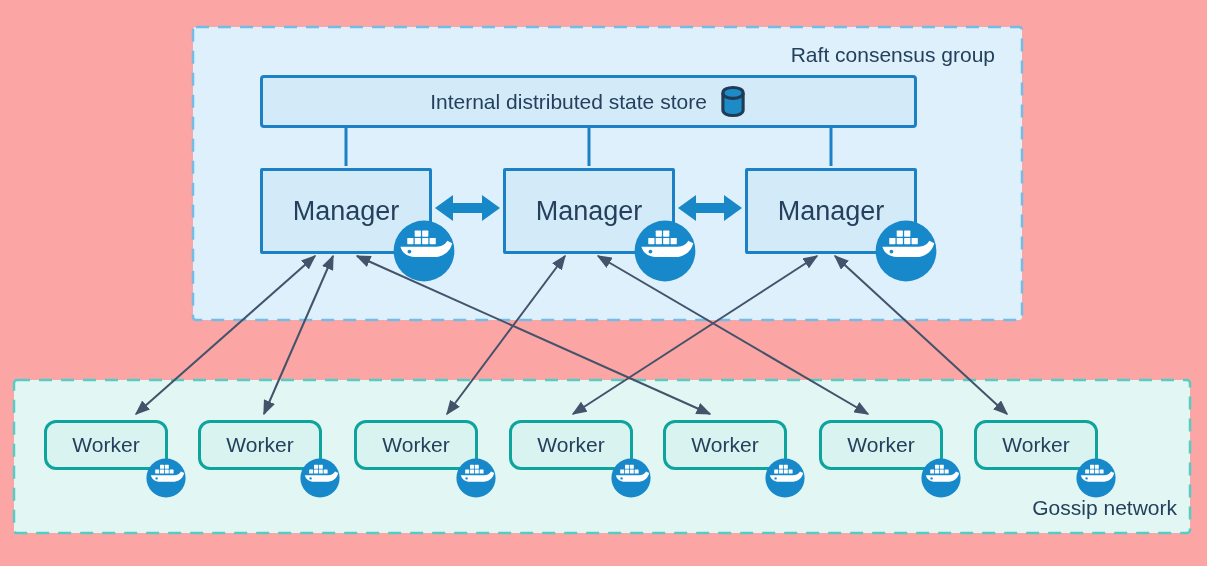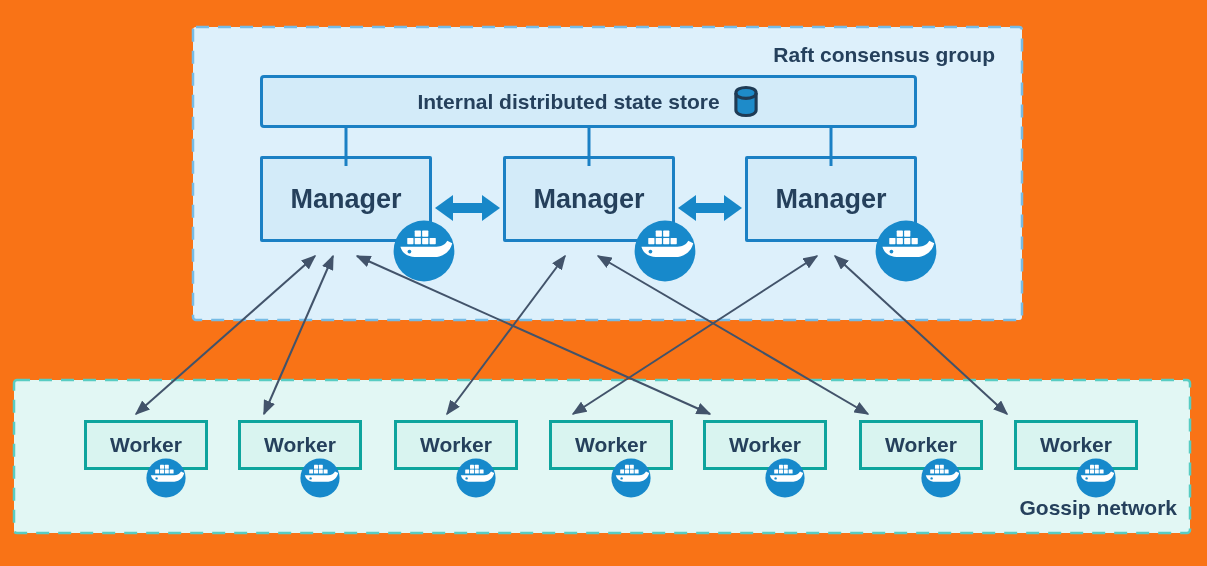--- a/index.html
+++ b/index.html
@@ -1,43 +1,42 @@
 <!DOCTYPE html>
 <html style="--text_color: #25405C; --raft_fill: #DDF0FB; --raft_border: #76BBE5; --node_fill: #D3EBF9; --node_border: #1B80C4; --worker_fill: #D9F4F0; --worker_border: #0EA49D; --gossip_fill: #E2F7F4; --gossip_border: #58CCC2; --thin_arrow: #42536A; --thick_arrow: #1787C8; --badge_fill: #1789CB; --db_icon_fill: #1E8BC9; --db_icon_stroke: #1F3B55;"><head>
 <meta charset="utf-8">
 <style>
   html,body{margin:0;padding:0;background:#ffffff;}
   .canvas{
     position:relative;width:1207px;height:566px;overflow:hidden;
-    background:#f97316;
+    background:#fca5a5;
     font-family:"Liberation Sans","DejaVu Sans",sans-serif;
     color:var(--text_color,#25405C);
-    font-weight:bold;
   }
   .layer{position:absolute;left:0;top:0;width:1207px;height:566px;pointer-events:none;}
   .box{position:absolute;display:flex;align-items:center;justify-content:center;box-sizing:border-box;}
   .store{
     left:260px;top:75px;width:657px;height:53px;
     background:var(--node_fill,#D3EBF9);
     border:3px solid var(--node_border,#1B80C4);
     font-size:21px;border-radius:4px;
   }
   .store .db{margin-left:12px;flex:0 0 auto;}
   .manager{
-    top:156px;width:172px;height:86px;
+    top:168px;width:172px;height:86px;
     background:var(--node_fill,#D3EBF9);
     border:3px solid var(--node_border,#1B80C4);
     font-size:27px;border-radius:2px;
   }
   .m1{left:260px;} .m2{left:503px;} .m3{left:745px;}
   .worker{
     top:420px;width:124px;height:50px;
     background:var(--worker_fill,#D9F4F0);
     border:3px solid var(--worker_border,#0EA49D);
-    font-size:21px;border-radius:0;margin-left:40px;
+    font-size:21px;border-radius:12px;
   }
   .w1{left:44px;} .w2{left:198px;} .w3{left:354px;} .w4{left:509px;}
   .w5{left:663px;} .w6{left:819px;} .w7{left:974px;}
   .container-label{position:absolute;font-size:21px;white-space:nowrap;}
   .raft-label{top:43px;right:212px;}
   .gossip-label{top:496px;right:30px;margin-left:21px;}
   .badge{position:absolute;pointer-events:none;}
   .badge-m{width:62px;height:62px;}
   .badge-w{width:40px;height:40px;}
 </style>

